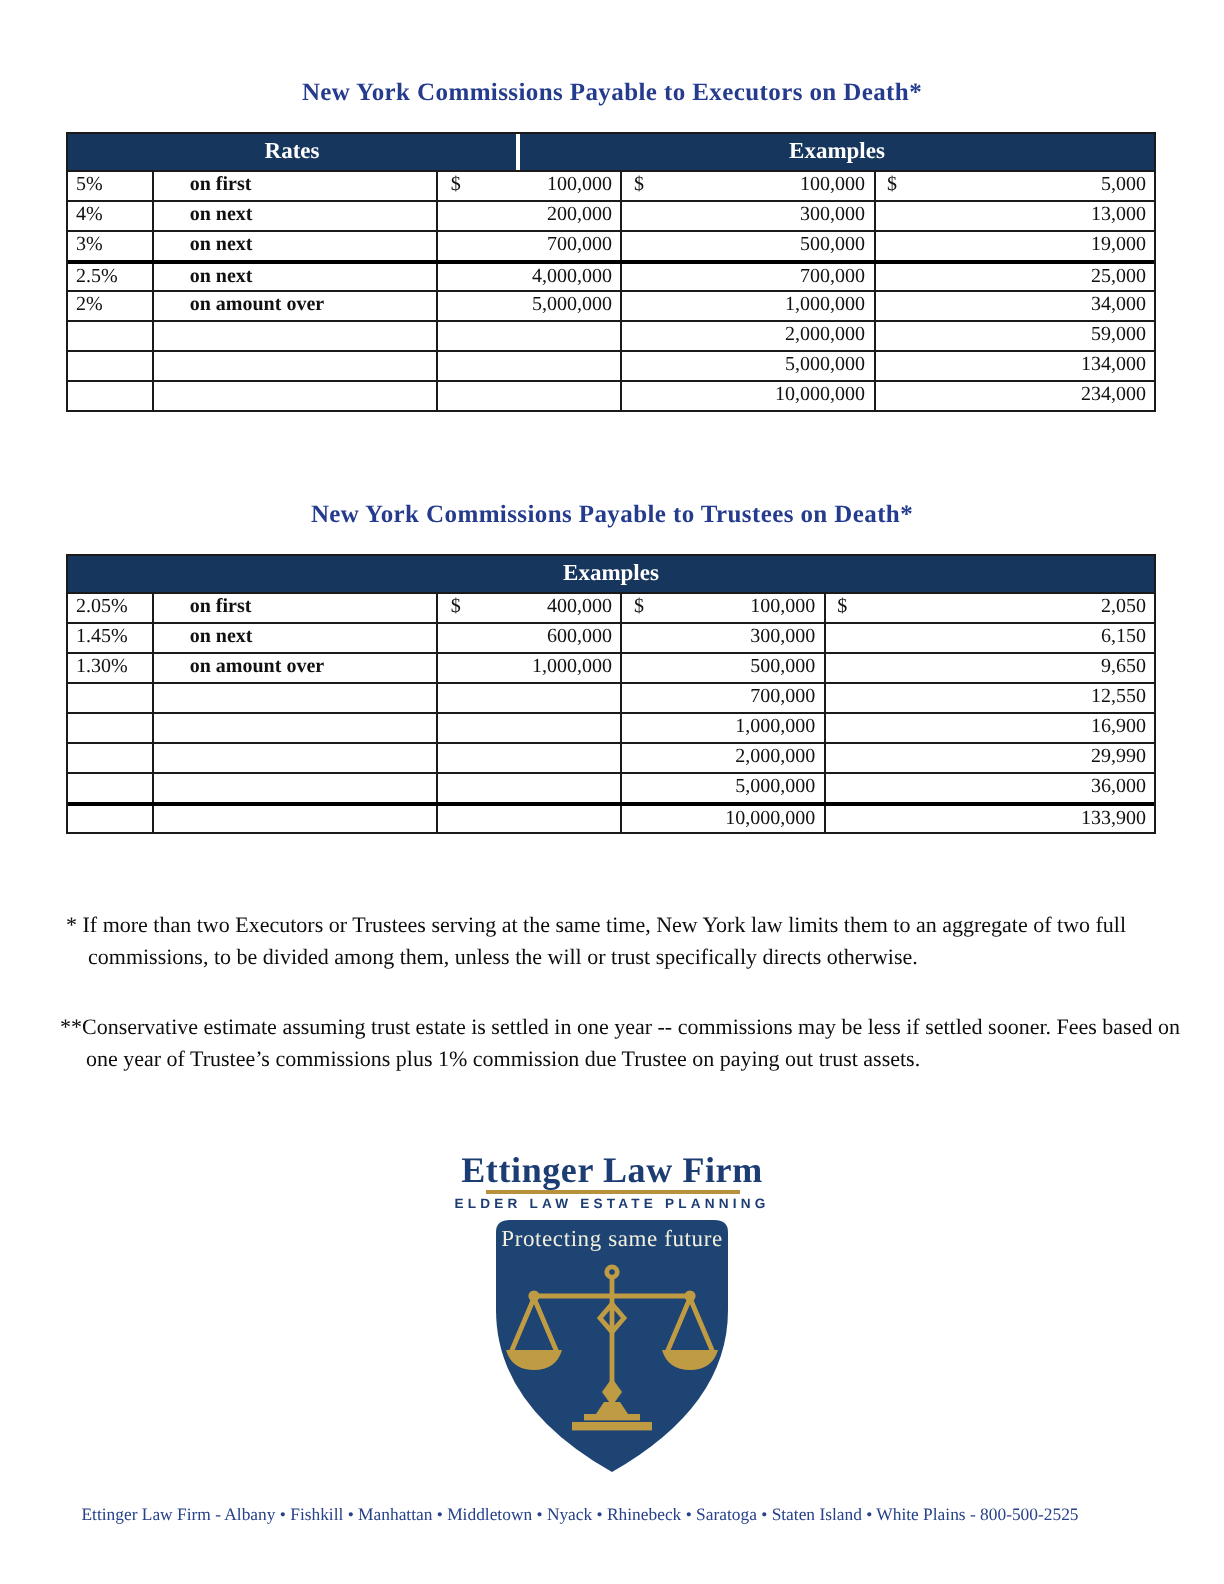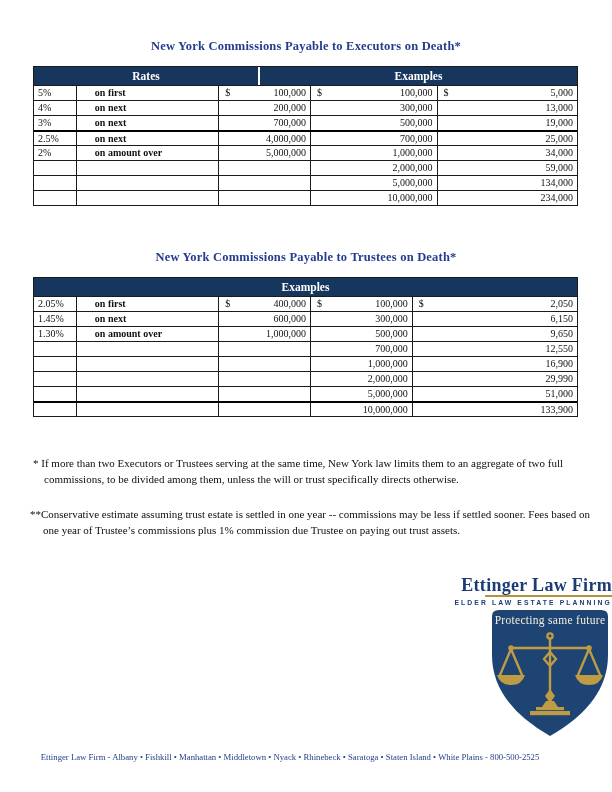--- a/index.html
+++ b/index.html
@@ -45,21 +45,21 @@
   #trustees-table .cell.c5{width:166px;}
   
   .footnote{
     position:absolute;width:550px;font-size:11px;line-height:1.42;color:#0d0d0d;
   }
   #footnote-executors{top:456px;left:33px;padding-left:11px;text-indent:-11px;width:546px;}
   #footnote-trustees{top:507px;left:30px;padding-left:13px;text-indent:-13px;width:549px;}
   
   .logo{
     position:absolute;top:576px;left:0;width:612px;
-    display:flex;flex-direction:column;align-items:flex-end;
+    display:flex;flex-direction:column;align-items:center;
   }
   .firm-name{
     color:var(--logo_navy,#1c3c74);font-weight:bold;font-size:18px;line-height:18px;
     font-family:"Liberation Serif",serif;letter-spacing:.3px;
   }
   .gold-rule{width:127px;height:2px;background:var(--gold,#b8913c);margin:1px 0 2px 0;}
   .firm-tagline{
     color:var(--logo_navy,#1c3c74);font-size:6.8px;line-height:7px;font-weight:bold;
     letter-spacing:2.1px;font-family:"Liberation Sans",sans-serif;
   }
@@ -325,21 +325,21 @@
         <div class="cell c3 money">
           <span class="sym"></span>
           <span class="val"></span>
         </div>
         <div class="cell c4 money">
           <span class="sym"></span>
           <span class="val">5,000,000</span>
         </div>
         <div class="cell c5 money">
           <span class="sym"></span>
-          <span class="val">51,000</span>
+          <span class="val">36,000</span>
         </div>
       </div>
       <div class="trow thick-top">
         <div class="cell c1"></div>
         <div class="cell c2"></div>
         <div class="cell c3 money">
           <span class="sym"></span>
           <span class="val"></span>
         </div>
         <div class="cell c4 money">

